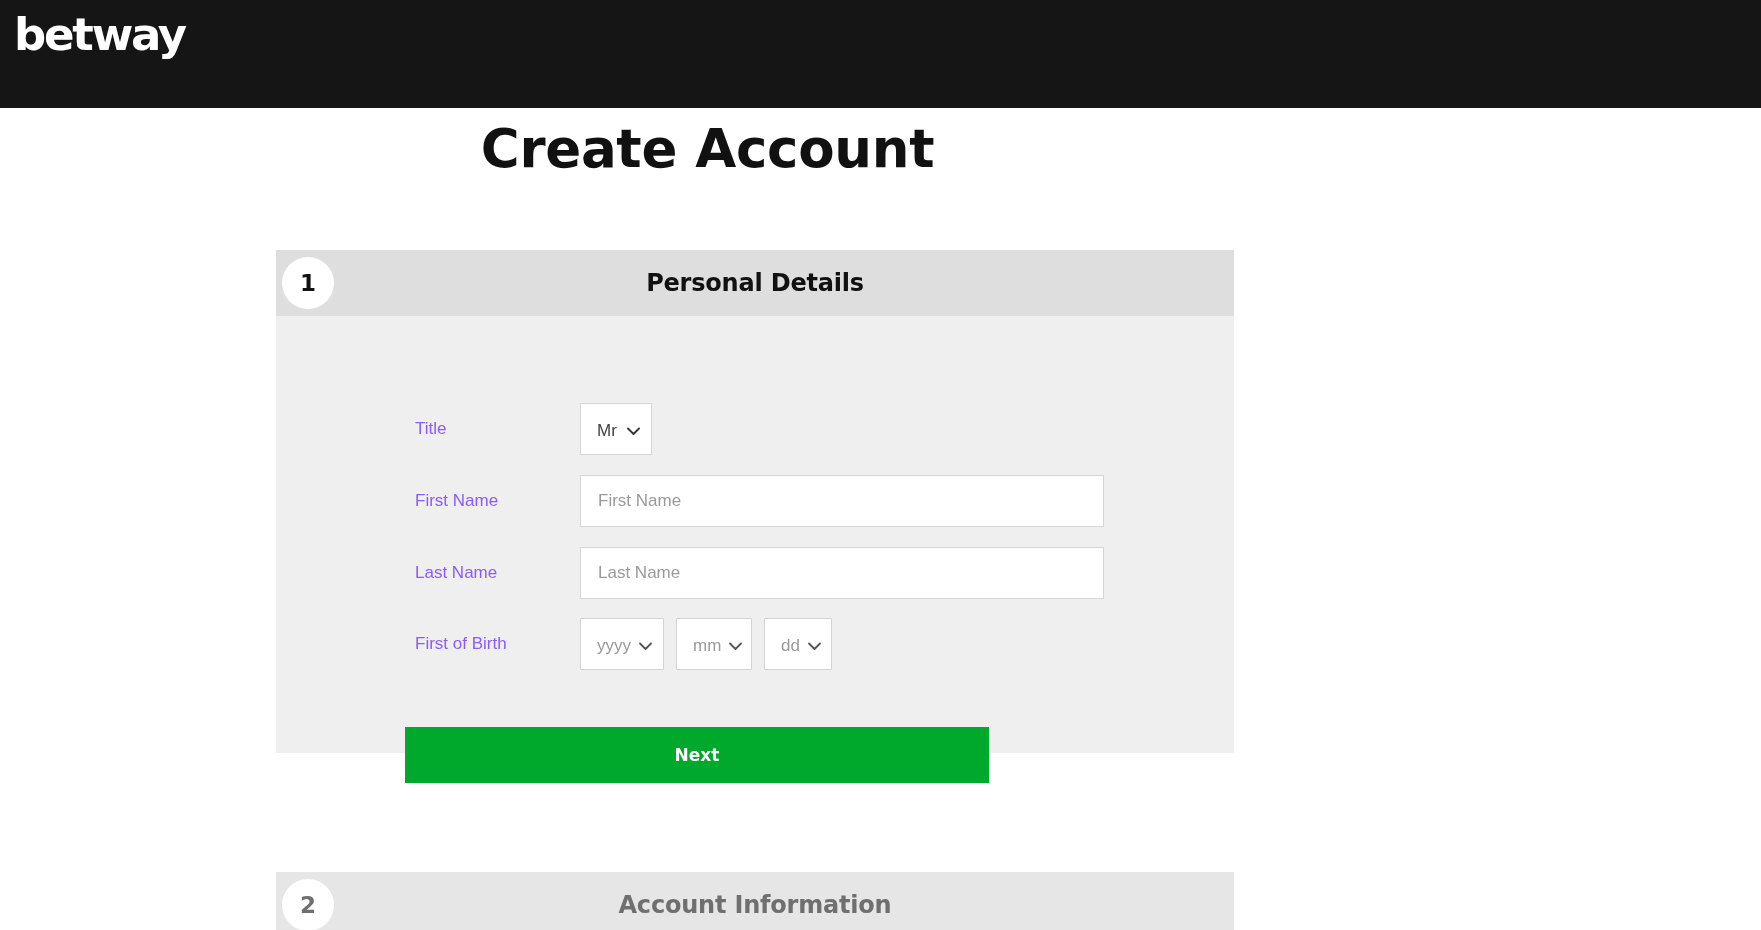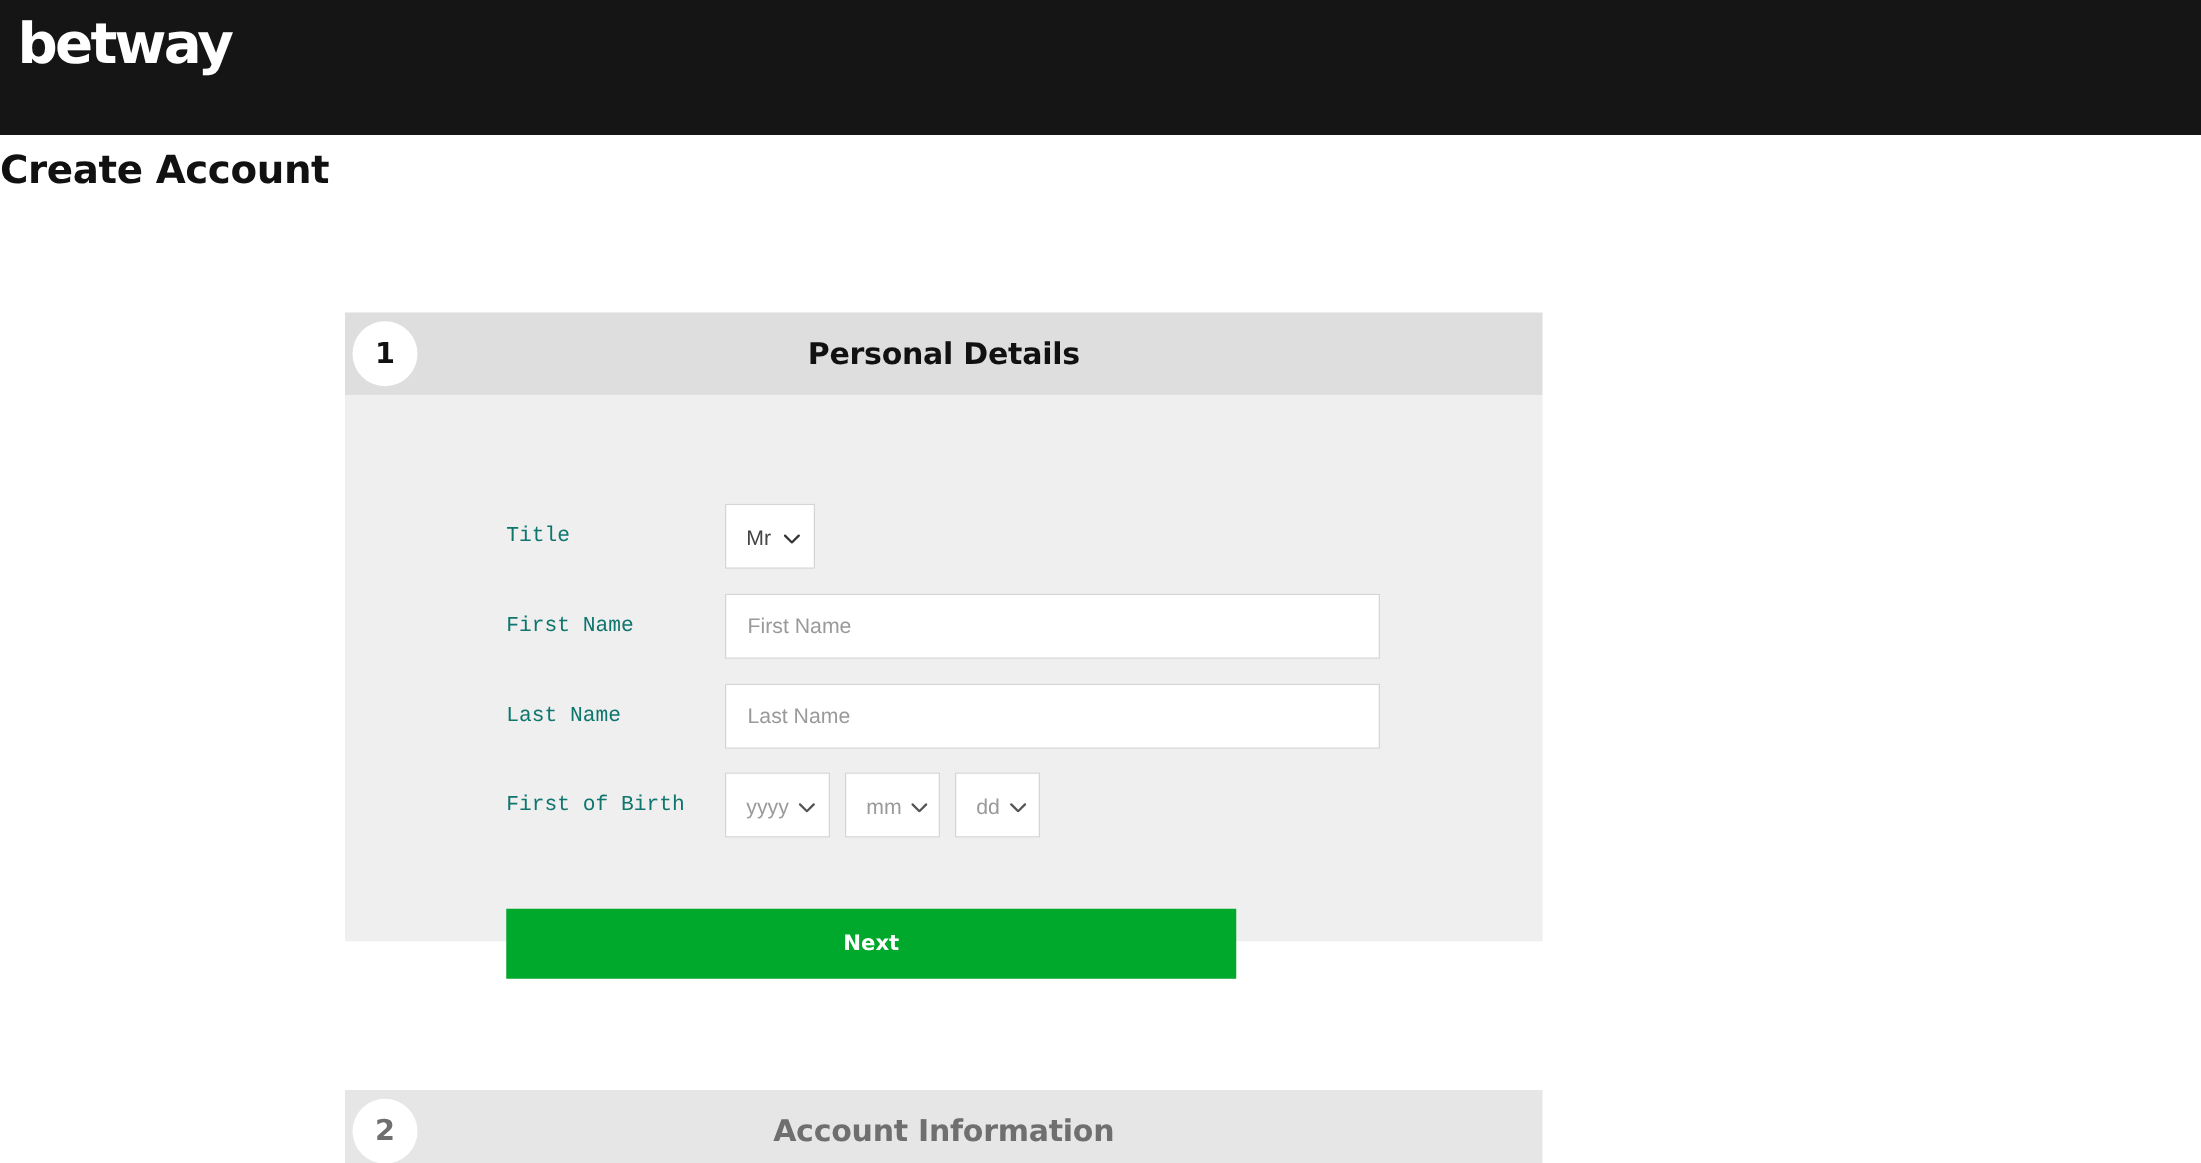--- a/index.html
+++ b/index.html
@@ -31,22 +31,23 @@
     letter-spacing: -2.2px;
     line-height: 1;
   }
 
   
   .page-title {
     position: absolute;
     top: 118px;
     left: 0;
     width: 1415px;
-    font-family: "DejaVu Sans", sans-serif;
-    font-size: 31px;
+    text-align: center;
+    font-family: "DejaVu Sans", sans-serif;
+    font-size: 53px;
     font-weight: 700;
     color: #111111;
     letter-spacing: -0.3px;
   }
 
   
   .panel {
     position: absolute;
     left: 276px;
     width: 958px;
@@ -100,24 +101,24 @@
   
   .form-row {
     position: absolute;
     left: 0;
     width: 958px;
     display: flex;
     align-items: center;
   }
   .field-label {
     position: absolute;
-    left: 129px;
-    font-size: 17px;
-    color: #0f766e;
-    font-family: Liberation Mono, monospace;
+    left: 139px;
+    font-size: 17px;
+    color: #8b5cf6;
+    font-family: Liberation Sans, sans-serif;
     white-space: nowrap;
   }
 
   .control-area {
     position: absolute;
     left: 304px;
     display: flex;
     align-items: center;
     gap: 14px;
   }

